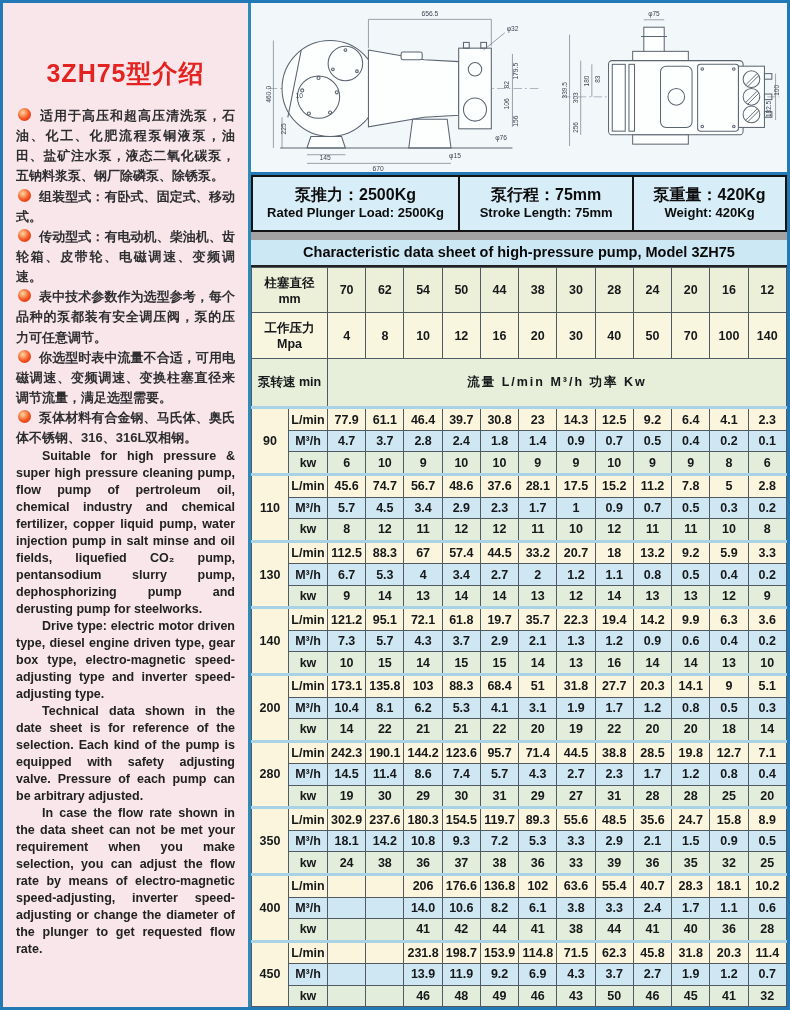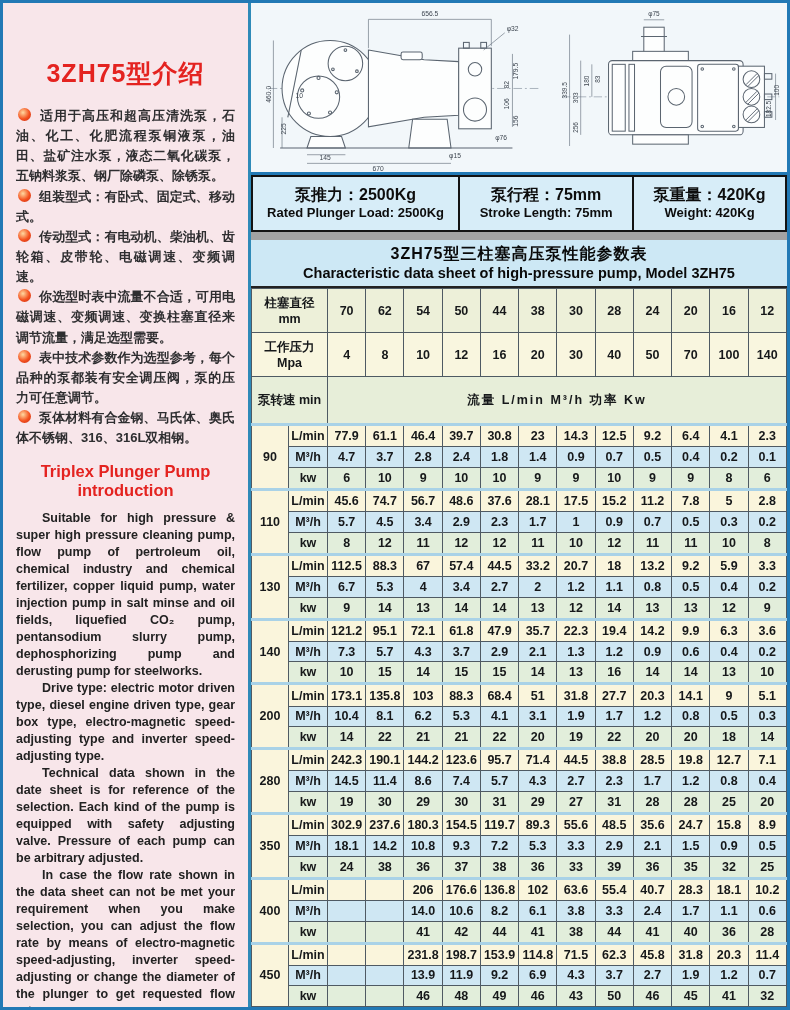--- a/index.html
+++ b/index.html
@@ -103,25 +103,24 @@
 <body>
 
 <div class="page">
 
   <div class="left-panel">
     <div class="intro-title">3ZH75型介绍</div>
 
     <p class="cn-para"><span class="bullet"></span><span>适用于高压和超高压清洗泵，石油、化工、化肥流程泵铜液泵，油田、盐矿注水泵，液态二氧化碳泵，五钠料浆泵、钢厂除磷泵、除锈泵。</span></p>
     <p class="cn-para"><span class="bullet"></span><span>组装型式：有卧式、固定式、移动式。</span></p>
     <p class="cn-para"><span class="bullet"></span><span>传动型式：有电动机、柴油机、齿轮箱、皮带轮、电磁调速、变频调速。</span></p>
+    <p class="cn-para"><span class="bullet"></span><span>表中技术参数作为选型参考，每个品种的泵都装有安全调压阀，泵的压力可任意调节。</span></p>
     <p class="cn-para"><span class="bullet"></span><span>你选型时表中流量不合适，可用电磁调速、变频调速、变换柱塞直径来调节流量，满足选型需要。</span></p>
-    <p class="cn-para"><span class="bullet"></span><span>表中技术参数作为选型参考，每个品种的泵都装有安全调压阀，泵的压力可任意调节。</span></p>
     <p class="cn-para"><span class="bullet"></span><span>泵体材料有合金钢、马氏体、奥氏体不锈钢、316、316L双相钢。</span></p>
 
-    <div class="en-subtitle">Triplex Plunger Pump introduction</div>
 
     <p class="en-para">Suitable for high pressure &amp; super high pressure cleaning pump, flow pump of pertroleum oil, chemical industry and chemical fertilizer, copper liquid pump, water injection pump in salt minse and oil fields, liquefied CO₂ pump, pentansodium slurry pump, dephosphorizing pump and derusting pump for steelworks.</p>
     <p class="en-para">Drive type: electric motor driven type, diesel engine driven type, gear box type, electro-magnetic speed-adjusting type and inverter speed-adjusting type.</p>
     <p class="en-para">Technical data shown in the date sheet is for reference of the selection. Each kind of the pump is equipped with safety adjusting valve. Pressure of each pump can be arbitrary adjusted.</p>
     <p class="en-para">In case the flow rate shown in the data sheet can not be met your requirement when you make selection, you can adjust the flow rate by means of electro-magnetic speed-adjusting, inverter speed-adjusting or change the diameter of the plunger to get requested flow rate.</p>
 
   </div>
 
   <div class="right-panel">
 
@@ -231,21 +230,20 @@
         <div class="spec-cn">泵行程：75mm</div>
         <div class="spec-en">Stroke Length: 75mm</div>
       </div>
       <div class="spec-box sb3">
         <div class="spec-cn">泵重量：420Kg</div>
         <div class="spec-en">Weight: 420Kg</div>
       </div>
     </div>
 
     <div class="table-title">
-      <div class="tt-cn">3ZH75型三柱塞高压泵性能参数表</div>
       <div class="tt-en">Characteristic data sheet of high-pressure pump, Model 3ZH75</div>
     </div>
 
     <table class="perf">
       <colgroup>
         <col class="c-speed">
           <col class="c-unit">
         <col>
           <col>
           <col>
@@ -434,21 +432,21 @@
             <td>12</td>
             <td>9</td>
           </tr>
           <tr class="r-lmin group-start">
             <td rowspan="3" class="speed-cell">140</td>
             <td class="unit-cell">L/min</td>
             <td>121.2</td>
             <td>95.1</td>
             <td>72.1</td>
             <td>61.8</td>
-            <td>47.9</td>
+            <td>19.7</td>
             <td>35.7</td>
             <td>22.3</td>
             <td>19.4</td>
             <td>14.2</td>
             <td>9.9</td>
             <td>6.3</td>
             <td>3.6</td>
           </tr>
           <tr class="r-m3h">
             <td class="unit-cell">M³/h</td>

